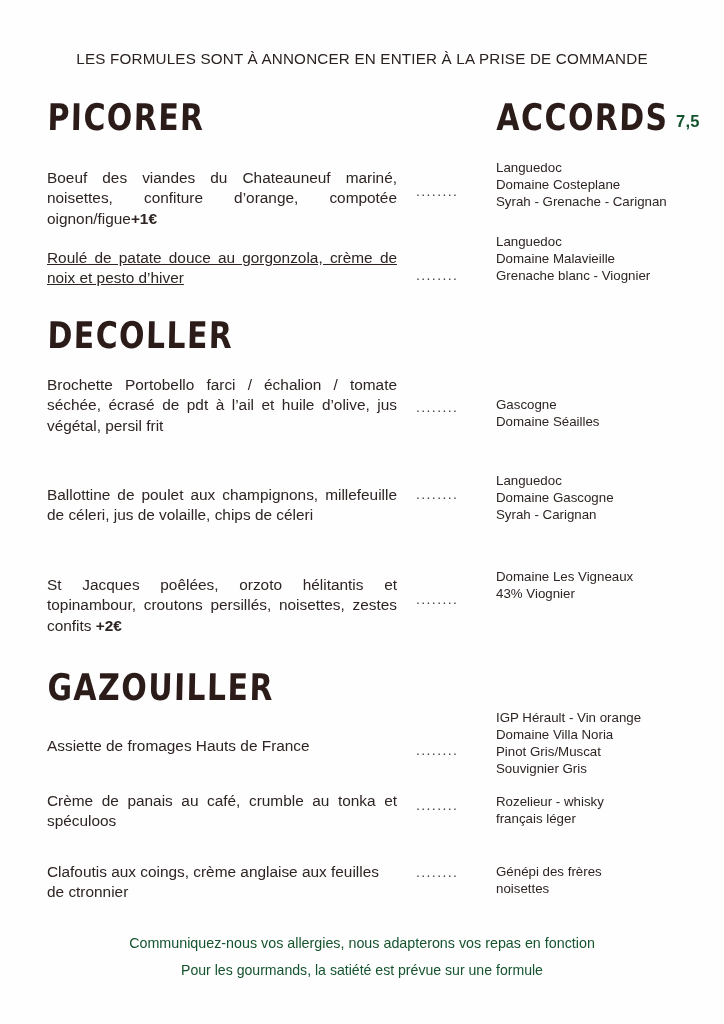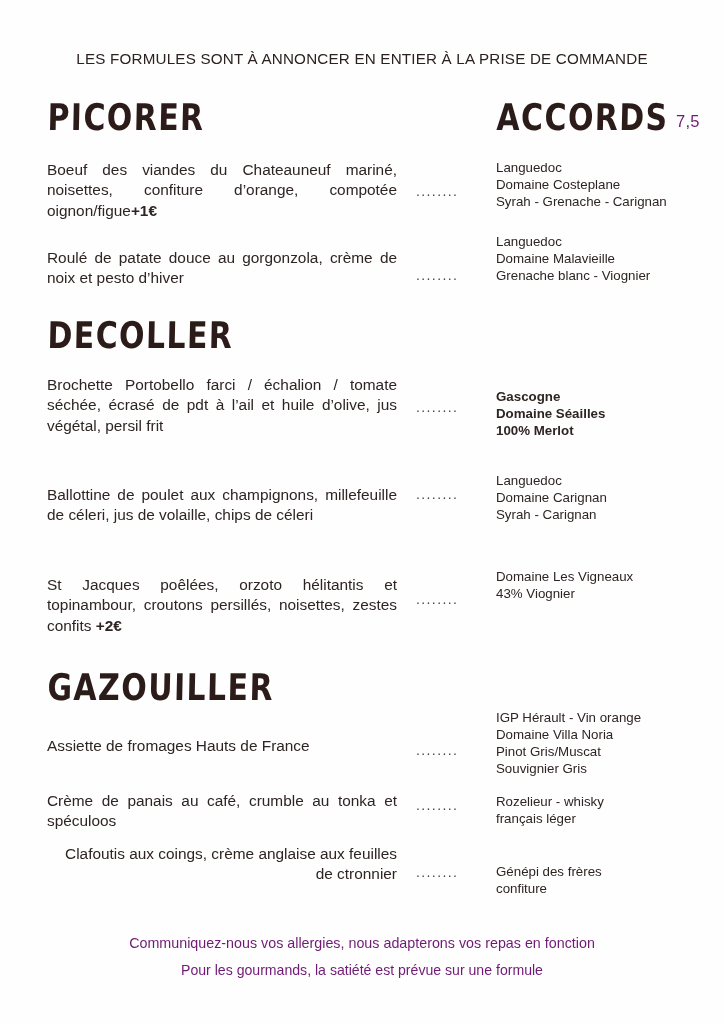--- a/index.html
+++ b/index.html
@@ -60,22 +60,22 @@
     color: #2b1c1a;
     transform: scaleY(1.22) skewX(-1.5deg);
     transform-origin: left bottom;
     text-transform: uppercase;
     white-space: nowrap;
   }
 
   .price-head {
     position: absolute;
     font-size: 16.5px;
-    font-weight: 400;
-    color: #701a75;
+    font-weight: 700;
+    color: #14532d;
     letter-spacing: 0.3px;
   }
 
   
   .row {
     position: absolute;
     left: 0;
     right: 0;
     display: block;
   }
@@ -115,21 +115,21 @@
     line-height: 1.27;
     color: #2e2523;
   }
 
   
   .footer {
     position: absolute;
     left: 0;
     right: 0;
     text-align: center;
-    color: #701a75;
+    color: #14532d;
   }
   .footer-line-1 {
     top: 935px;
     font-size: 14.3px;
   }
   .footer-line-2 {
     top: 962px;
     font-size: 14.1px;
   }
   .footer-line-3 {
@@ -144,57 +144,56 @@
 
   <div class="banner">LES FORMULES SONT À ANNONCER EN ENTIER À LA PRISE DE COMMANDE</div>
 
   <div class="section-head" style="top:104px;left:47px;">PICORER</div>
 
   <div class="accords-head" style="top:104px;left:496px;">ACCORDS</div>
 
   <div class="price-head" style="top:112px;left:676px;">7,5</div>
 
   <div class="row">
-    <div class="dish" style="top:160px;"><span>Boeuf des viandes du Chateauneuf mariné, noisettes, confiture d’orange, compotée oignon/figue</span><span class="price-sup">+1€</span></div>
+    <div class="dish" style="top:168px;"><span>Boeuf des viandes du Chateauneuf mariné, noisettes, confiture d’orange, compotée oignon/figue</span><span class="price-sup">+1€</span></div>
     <div class="dots" style="top:184px;">........</div>
     <div class="pairing" style="top:160px;">
       <div>Languedoc</div>
       <div>Domaine Costeplane</div>
       <div>Syrah - Grenache - Carignan</div>
     </div>
   </div>
 
   <div class="row">
-    <div class="dish" style="top:248px;"><span>Roulé de patate douce au gorgonzola, crème de noix et pesto d’hiver</span><span class="price-sup"></span></div>
+    <div class="dish" style="top:248px;text-decoration:underline;"><span>Roulé de patate douce au gorgonzola, crème de noix et pesto d’hiver</span><span class="price-sup"></span></div>
     <div class="dots" style="top:268px;">........</div>
     <div class="pairing" style="top:234px;">
       <div>Languedoc</div>
       <div>Domaine Malavieille</div>
       <div>Grenache blanc - Viognier</div>
     </div>
   </div>
 
   <div class="section-head" style="top:322px;left:47px;">DECOLLER</div>
 
   <div class="row">
     <div class="dish" style="top:375px;"><span>Brochette Portobello farci / échalion / tomate séchée, écrasé de pdt à l’ail et huile d’olive, jus végétal, persil frit</span><span class="price-sup"></span></div>
     <div class="dots" style="top:400px;">........</div>
-    <div class="pairing" style="top:389px;font-weight:bold;">
+    <div class="pairing" style="top:397px;">
       <div>Gascogne</div>
       <div>Domaine Séailles</div>
-      <div>100% Merlot</div>
     </div>
   </div>
 
   <div class="row">
     <div class="dish" style="top:485px;"><span>Ballottine de poulet aux champignons, millefeuille de céleri, jus de volaille, chips de céleri</span><span class="price-sup"></span></div>
     <div class="dots" style="top:487px;">........</div>
     <div class="pairing" style="top:473px;">
       <div>Languedoc</div>
-      <div>Domaine Carignan</div>
+      <div>Domaine Gascogne</div>
       <div>Syrah - Carignan</div>
     </div>
   </div>
 
   <div class="row">
     <div class="dish" style="top:575px;"><span>St Jacques poêlées, orzoto hélitantis et topinambour, croutons persillés, noisettes, zestes confits</span> <span class="price-sup">+2€</span></div>
     <div class="dots" style="top:592px;">........</div>
     <div class="pairing" style="top:569px;">
       <div>Domaine Les Vigneaux</div>
       <div>43% Viognier</div>
@@ -217,24 +216,24 @@
   <div class="row">
     <div class="dish" style="top:791px;"><span>Crème de panais au café, crumble au tonka et spéculoos</span><span class="price-sup"></span></div>
     <div class="dots" style="top:798px;">........</div>
     <div class="pairing" style="top:794px;">
       <div>Rozelieur - whisky</div>
       <div>français léger</div>
     </div>
   </div>
 
   <div class="row">
-    <div class="dish no-justify" style="top:844px;text-align:right;"><span>Clafoutis aux coings, crème anglaise aux feuilles de ctronnier</span><span class="price-sup"></span></div>
+    <div class="dish no-justify" style="top:862px;"><span>Clafoutis aux coings, crème anglaise aux feuilles de ctronnier</span><span class="price-sup"></span></div>
     <div class="dots" style="top:865px;">........</div>
     <div class="pairing" style="top:864px;">
       <div>Génépi des frères</div>
-      <div>confiture</div>
+      <div>noisettes</div>
     </div>
   </div>
 
   <div class="footer footer-line-1">Communiquez-nous vos allergies, nous adapterons vos repas en fonction</div>
   <div class="footer footer-line-2">Pour les gourmands, la satiété est prévue sur une formule</div>
 
 </div>
 
 </body></html>

